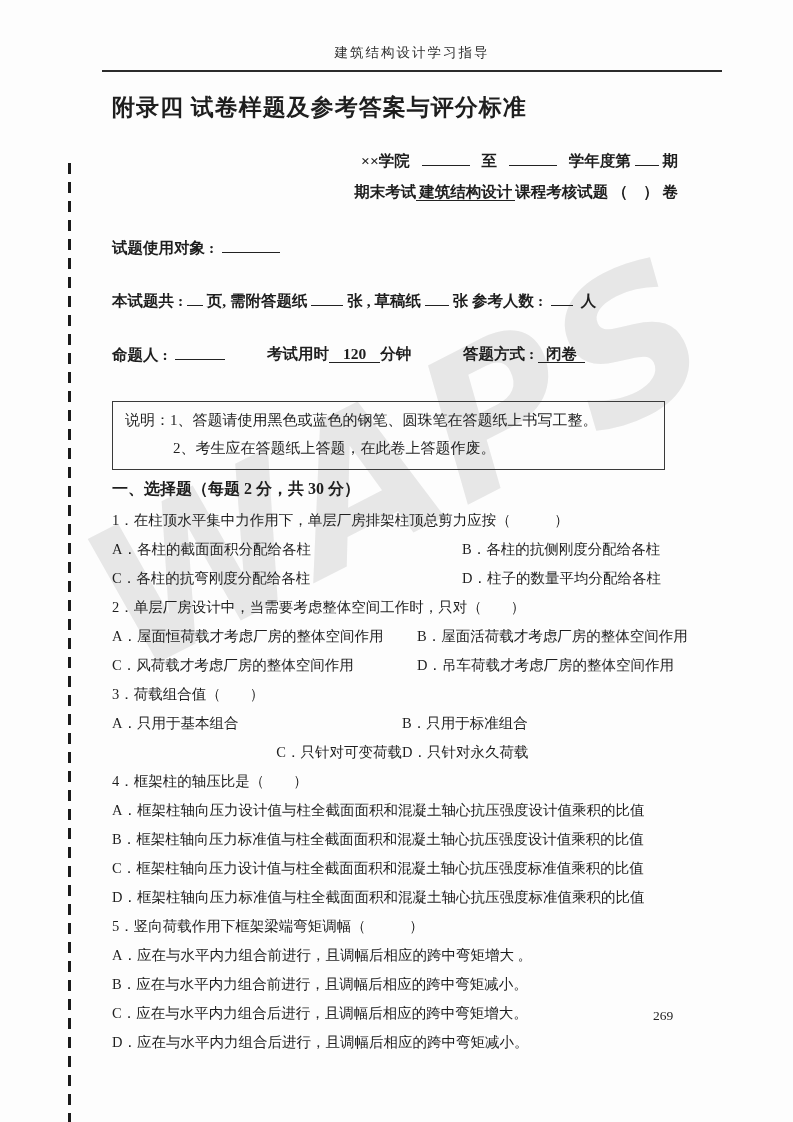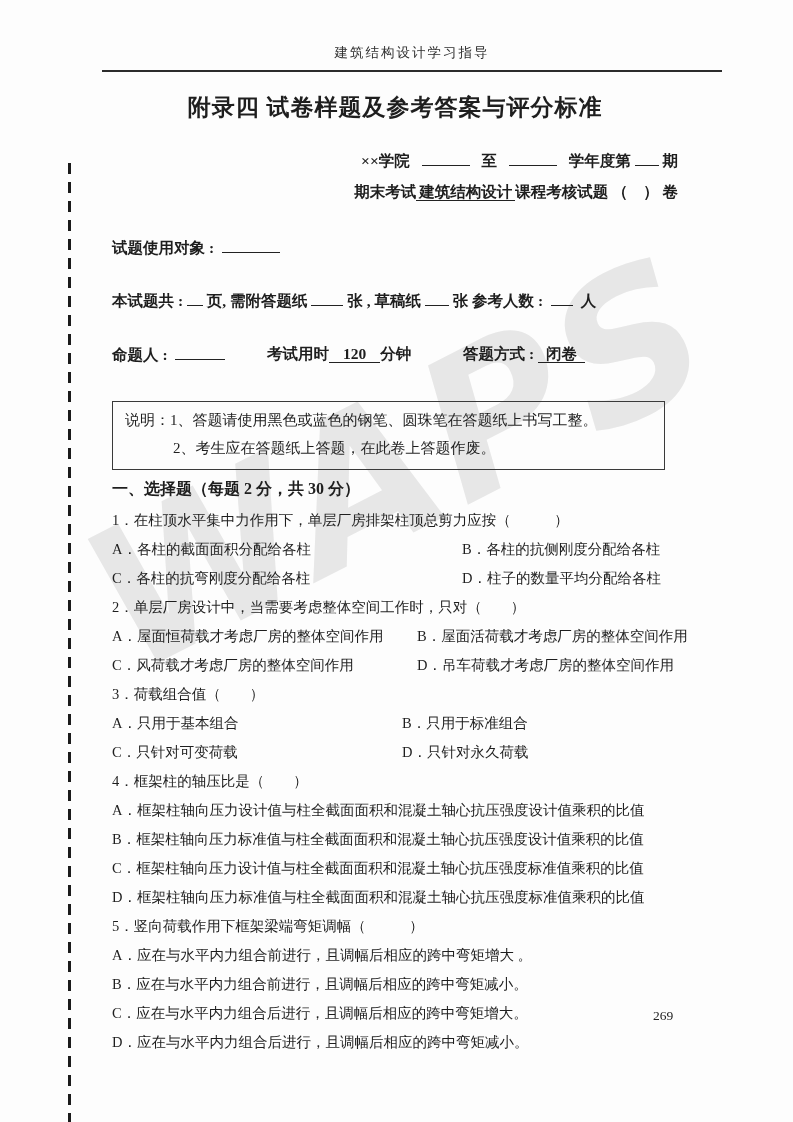--- a/index.html
+++ b/index.html
@@ -32,21 +32,21 @@
   .running-header {
     position:absolute; top:44px; left:102px; width:620px;
     text-align:center; font-size:13.5px; letter-spacing:2px;
     color:#2e2e2e;
     padding-bottom:8px;
     border-bottom:2px solid #2c2c2c;
     z-index:2;
   }
   .content { position:absolute; left:112px; top:92px; width:566px; z-index:1; }
   .doc-title {
-    margin:0; text-align:center;
+    margin:0; 
     font-size:23px; font-weight:bold; letter-spacing:1px;
   }
   .sub-line { text-align:right; font-weight:bold; font-size:15.5px; }
   .sub1 { margin-top:27px; }
   .sub2 { margin-top:10px; }
   .uval { border-bottom:1.5px solid #222; padding:0 3px; }
   .blank {
     display:inline-block; vertical-align:baseline;
     border-bottom:1.5px solid #222; height:15px;
   }
@@ -175,21 +175,21 @@
             <span class="opt">D．吊车荷载才考虑厂房的整体空间作用</span>
           </div>
         </div>
         <div class="question-block">
           <div class="q-stem">3．荷载组合值（　　）</div>
           <div class="opt-row">
             <span class="opt opt-fixed" style="width: 290px;">A．只用于基本组合</span>
             <span class="opt">B．只用于标准组合</span>
           </div>
           <div class="opt-row">
-            <span class="opt opt-fixed" style="width: 290px;">C．只针对可变荷载</span>
+            <span class="opt opt-fixed" style="width: 290px; text-align: right;">C．只针对可变荷载</span>
             <span class="opt">D．只针对永久荷载</span>
           </div>
         </div>
         <div class="question-block">
           <div class="q-stem">4．框架柱的轴压比是（　　）</div>
           <div class="opt-row">
             <span class="opt">A．框架柱轴向压力设计值与柱全截面面积和混凝土轴心抗压强度设计值乘积的比值</span>
           </div>
           <div class="opt-row">
             <span class="opt">B．框架柱轴向压力标准值与柱全截面面积和混凝土轴心抗压强度设计值乘积的比值</span>

